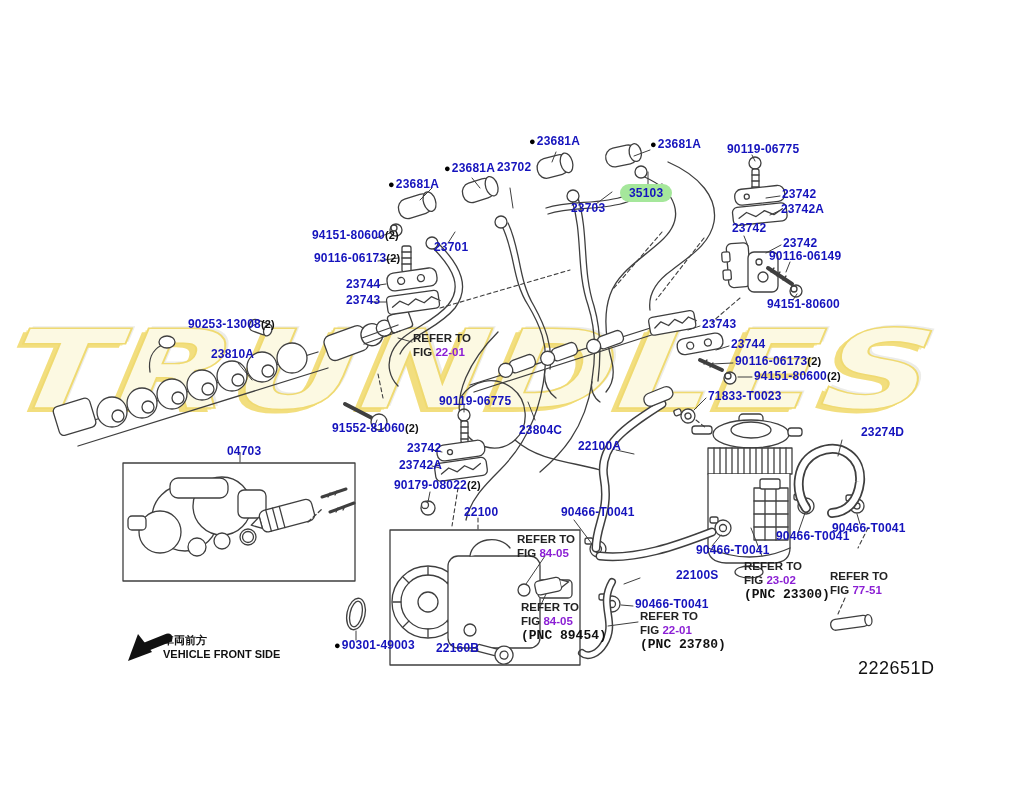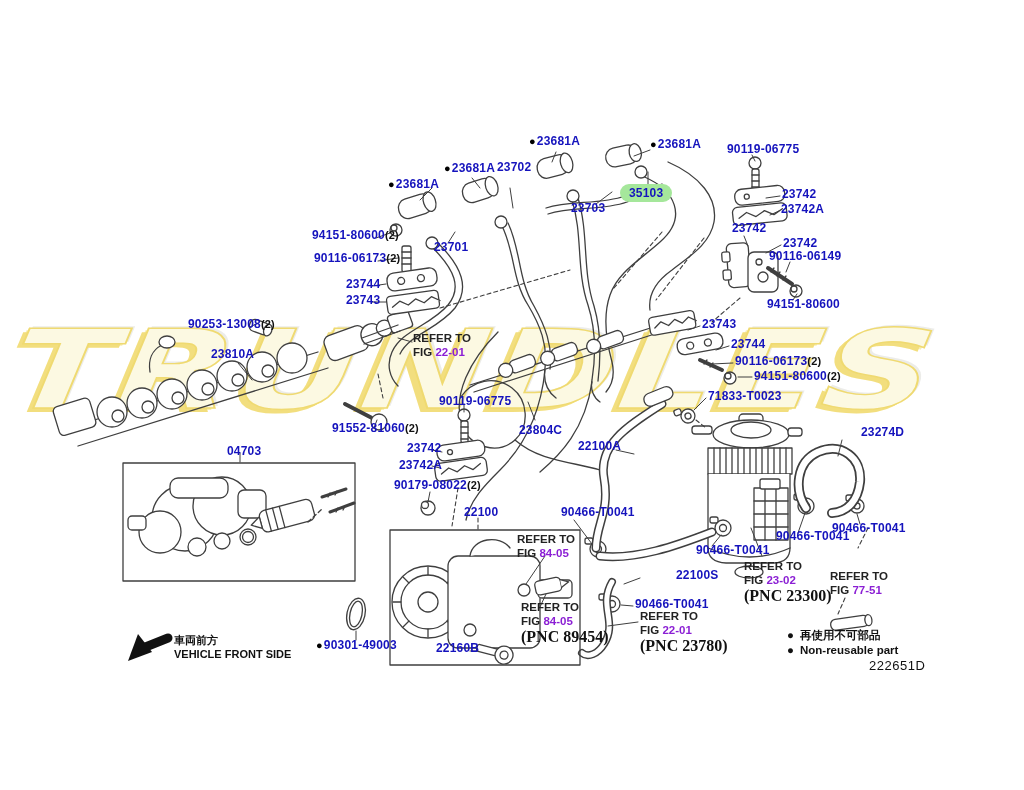--- a/index.html
+++ b/index.html
@@ -14,27 +14,27 @@
     opacity:.8;user-select:none;}
   svg.art{position:absolute;left:0;top:0;z-index:2;}
   .pl{position:absolute;z-index:3;white-space:nowrap;font-size:12px;font-weight:bold;
       color:#1513bd;letter-spacing:.2px;}
   .pl .qty{color:#111;font-weight:bold;font-size:11px;}
   .pl .dot{color:#000;font-size:11px;margin-right:1px;}
   .pl.hl{background:#a5e79b;border-radius:11px;padding:2px 9px;}
   .ref{position:absolute;z-index:3;white-space:nowrap;font-size:11.5px;color:#222;
        line-height:1.18;font-weight:bold;}
   .ref .fig{color:#8b1fd4;text-align:right;}
-  .ref .pnc{font-family:Liberation Serif, serif;font-size:16px;
+  .ref .pnc{font-family:Liberation Mono, monospace;font-size:13px;
             font-weight:bold;color:#111;}
-  .note{position:absolute;z-index:3;white-space:nowrap;color:#111;margin-left:11px;}
+  .note{position:absolute;z-index:3;white-space:nowrap;color:#111;}
   #front-note{left:163px;top:634px;font-size:11px;line-height:1.25;font-weight:bold;}
   #legend{left:776px;top:628px;font-size:11.5px;line-height:1.3;font-weight:bold;}
   #legend .dot{margin-right:6px;}
-  #diagram-code{left:858px;top:658px;font-size:13px;letter-spacing:.5px;font-weight:normal;}
+  #diagram-code{left:858px;top:658px;font-size:18px;letter-spacing:.5px;font-weight:normal;}
 </style>
 </head>
 <body>
 
 <div id="stage">
 
   <div id="watermark">TRUNDLES</div>
 
   <svg class="art" width="1024" height="790" viewBox="0 0 1024 790">
     <g stroke="#3f3f3f" fill="none" stroke-width="1.3" stroke-linecap="round" stroke-linejoin="round">
@@ -443,21 +443,21 @@
   <div class="pl" style="left:227px;top:444px"><span>04703</span></div>
   <div class="pl" style="left:464px;top:505px"><span>22100</span></div>
   <div class="pl" style="left:561px;top:505px"><span>90466-T0041</span></div>
   <div class="pl" style="left:436px;top:641px"><span>22160B</span></div>
   <div class="pl" style="left:861px;top:425px"><span>23274D</span></div>
   <div class="pl" style="left:832px;top:521px"><span>90466-T0041</span></div>
   <div class="pl" style="left:776px;top:529px"><span>90466-T0041</span></div>
   <div class="pl" style="left:696px;top:543px"><span>90466-T0041</span></div>
   <div class="pl" style="left:676px;top:568px"><span>22100S</span></div>
   <div class="pl" style="left:635px;top:597px"><span>90466-T0041</span></div>
-  <div class="pl" style="left:316px;top:638px"><span class="dot">●</span><span>90301-49003</span></div>
+  <div class="pl" style="left:334px;top:638px"><span class="dot">●</span><span>90301-49003</span></div>
 
   <div class="ref" style="left:413px;top:332px">
     <span style="display:block">REFER TO</span>
     <span>FIG</span> <span class="fig">22-01</span>
   </div>
   <div class="ref" style="left:517px;top:533px">
     <span style="display:block">REFER TO</span>
     <span>FIG</span> <span class="fig">84-05</span>
   </div>
   <div class="ref" style="left:521px;top:601px">
@@ -478,20 +478,16 @@
     <span style="display:block">REFER TO</span>
     <span>FIG</span> <span class="fig">22-01</span>
     <span class="pnc" style="display:block">(PNC 23780)</span>
   </div>
 
   <div class="note" id="front-note">
     <div>車両前方</div>
     <div>VEHICLE FRONT SIDE</div>
   </div>
 
-  <div class="note" id="legend">
-    <div><span class="dot">●</span><span>再使用不可部品</span></div>
-    <div><span class="dot">●</span><span>Non-reusable part</span></div>
-  </div>
 
   <div class="note" id="diagram-code">222651D</div>
 
 </div>
 
 </body></html>

